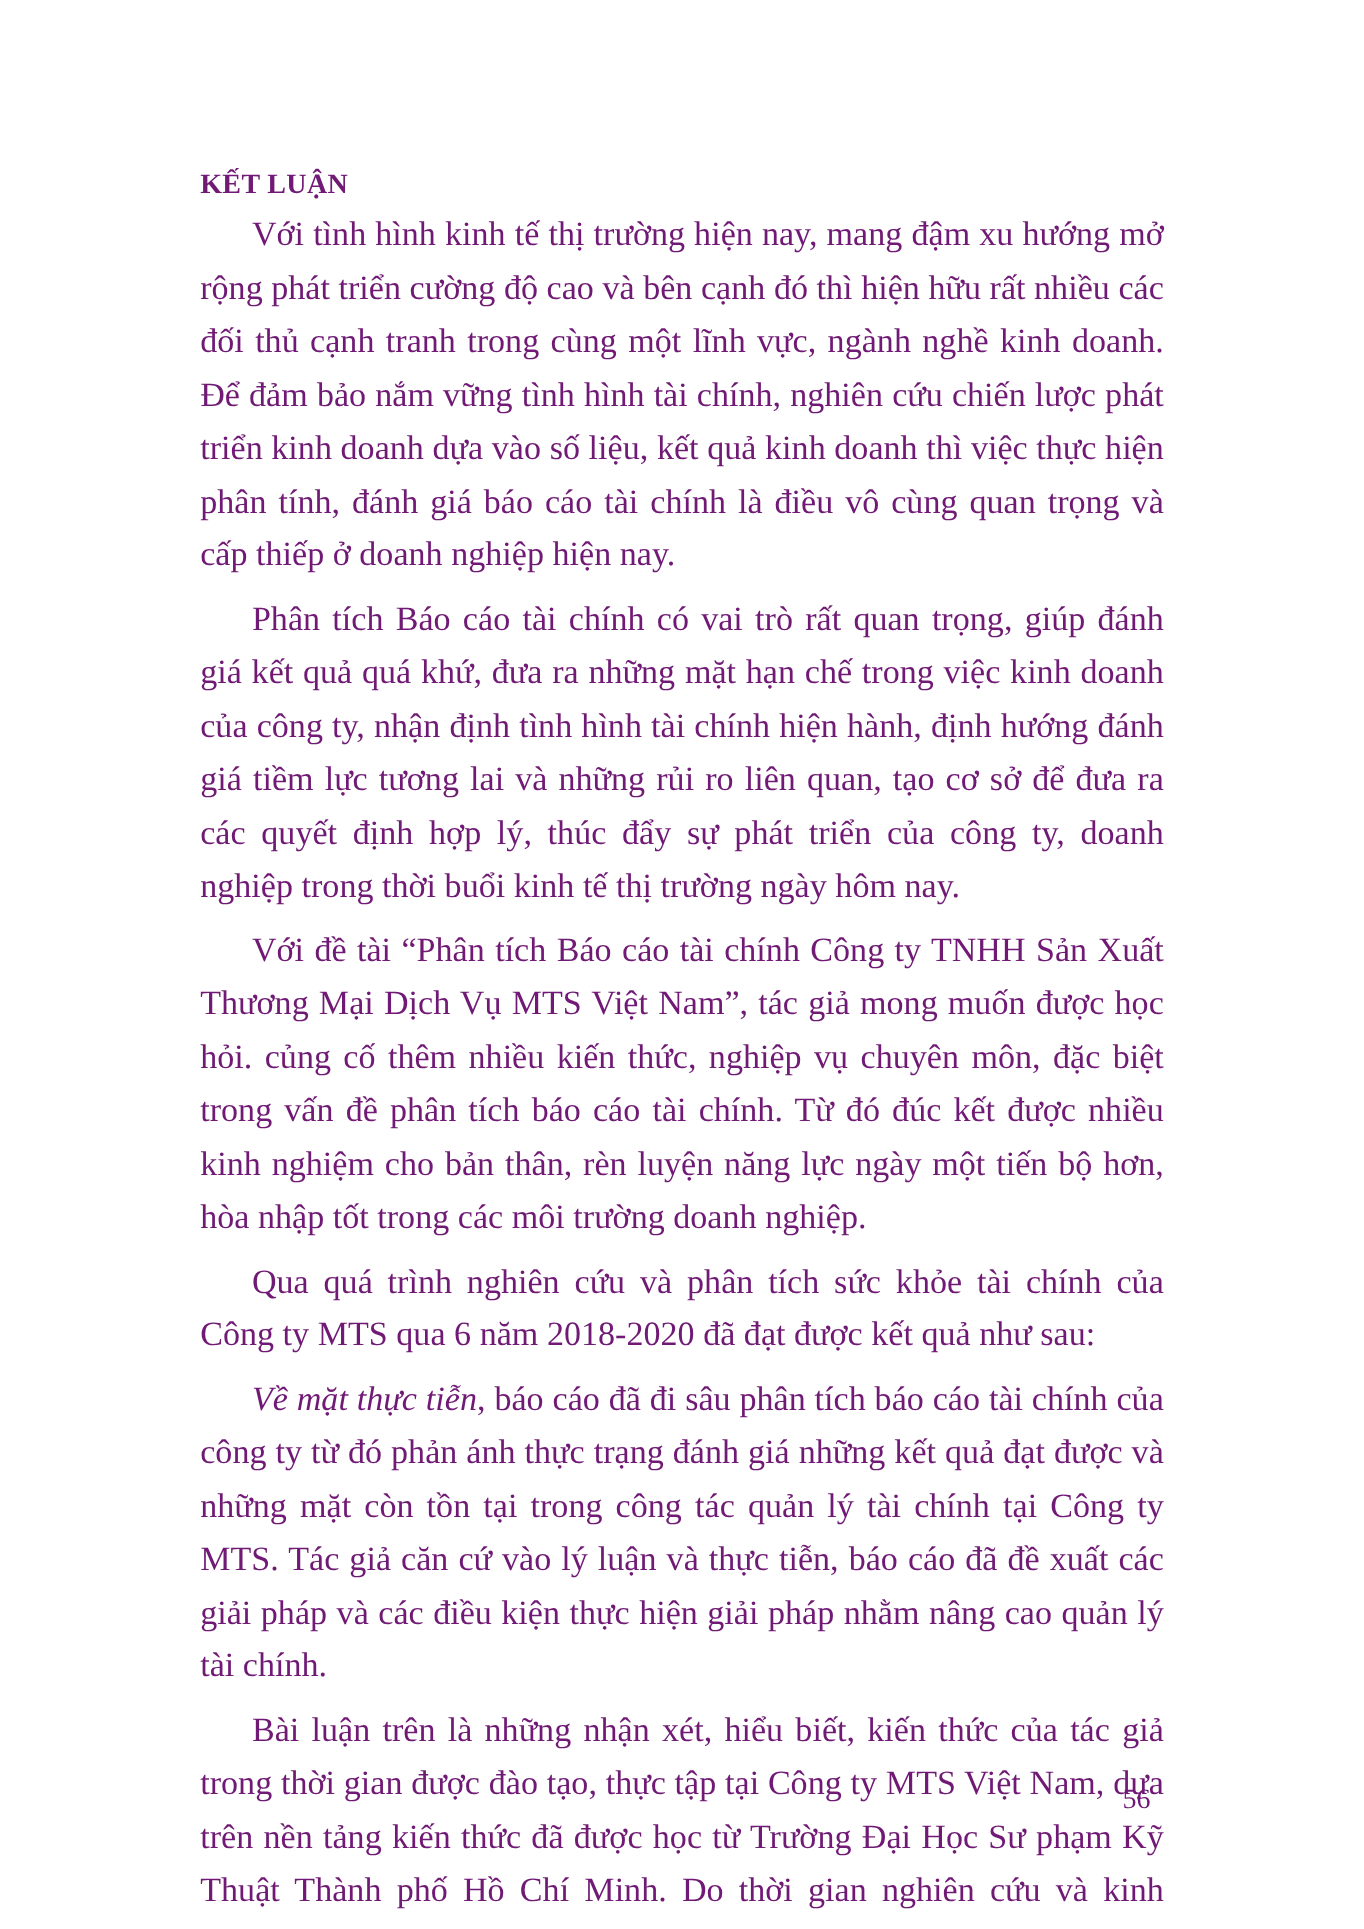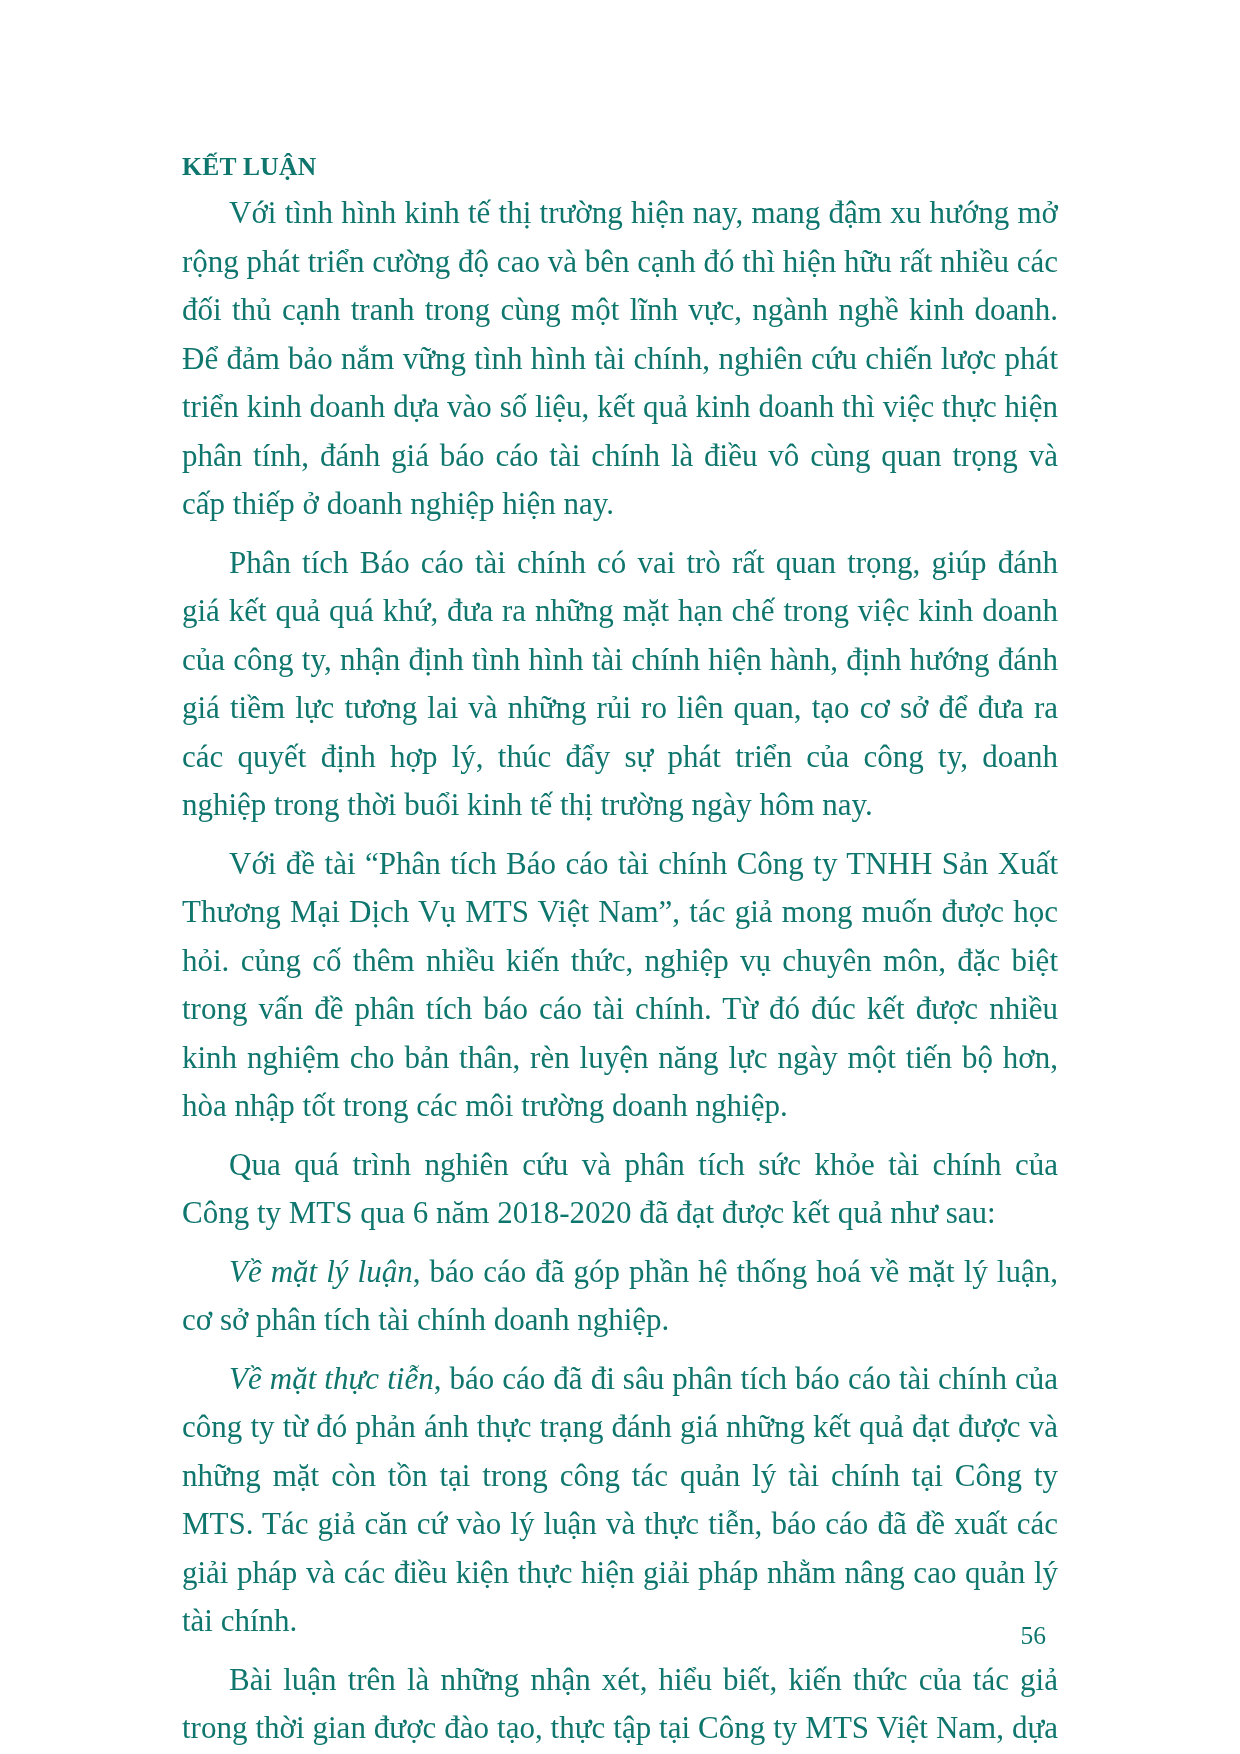--- a/index.html
+++ b/index.html
@@ -8,21 +8,21 @@
     background: #ffffff;
   }
   .page {
     position: relative;
     width: 1240px;
     height: 1754px;
     margin: 0 auto;
     background: #ffffff;
     box-sizing: border-box;
     font-family: "Liberation Serif", "DejaVu Serif", serif;
-    color: #0f766e;
+    color: #701a75;
   }
   .content {
     position: absolute;
     left: 182px;
     top: 150px;
     width: 876px;
   }
   .heading {
     font-size: 25.5px;
     font-weight: bold;
@@ -63,21 +63,20 @@
     <h1 class="heading">KẾT LUẬN</h1>
 
     <p class="para">Với tình hình kinh tế thị trường hiện nay, mang đậm xu hướng mở rộng phát triển cường độ cao và bên cạnh đó thì hiện hữu rất nhiều các đối thủ cạnh tranh trong cùng một lĩnh vực, ngành nghề kinh doanh. Để đảm bảo nắm vững tình hình tài chính, nghiên cứu chiến lược phát triển kinh doanh dựa vào số liệu, kết quả kinh doanh thì việc thực hiện phân tính, đánh giá báo cáo tài chính là điều vô cùng quan trọng và cấp thiếp ở doanh nghiệp hiện nay.</p>
 
     <p class="para">Phân tích Báo cáo tài chính có vai trò rất quan trọng, giúp đánh giá kết quả quá khứ, đưa ra những mặt hạn chế trong việc kinh doanh của công ty, nhận định tình hình tài chính hiện hành, định hướng đánh giá tiềm lực tương lai và những rủi ro liên quan, tạo cơ sở để đưa ra các quyết định hợp lý, thúc đẩy sự phát triển của công ty, doanh nghiệp trong thời buổi kinh tế thị trường ngày hôm nay.</p>
 
     <p class="para">Với đề tài “Phân tích Báo cáo tài chính Công ty TNHH Sản Xuất Thương Mại Dịch Vụ MTS Việt Nam”, tác giả mong muốn được học hỏi. củng cố thêm nhiều kiến thức, nghiệp vụ chuyên môn, đặc biệt trong vấn đề phân tích báo cáo tài chính. Từ đó đúc kết được nhiều kinh nghiệm cho bản thân, rèn luyện năng lực ngày một tiến bộ hơn, hòa nhập tốt trong các môi trường doanh nghiệp.</p>
 
     <p class="para">Qua quá trình nghiên cứu và phân tích sức khỏe tài chính của Công ty MTS qua 6 năm 2018-2020 đã đạt được kết quả như sau:</p>
 
-    <p class="para"><span class="lead-italic"> Về mặt lý luận</span><span>, báo cáo đã góp phần hệ thống hoá về mặt lý luận, cơ sở phân tích tài chính doanh nghiệp.</span></p>
 
     <p class="para"><span class="lead-italic">Về mặt thực tiễn</span><span>, báo cáo đã đi sâu phân tích báo cáo tài chính của công ty từ đó phản ánh thực trạng đánh giá những kết quả đạt được và những mặt còn tồn tại trong công tác quản lý tài chính tại Công ty MTS. Tác giả căn cứ vào lý luận và thực tiễn, báo cáo đã đề xuất các giải pháp và các điều kiện thực hiện giải pháp nhằm nâng cao quản lý tài chính.</span></p>
 
     <p class="para">Bài luận trên là những nhận xét, hiểu biết, kiến thức của tác giả trong thời gian được đào tạo, thực tập tại Công ty MTS Việt Nam, dựa trên nền tảng kiến thức đã được học từ Trường Đại Học Sư phạm Kỹ Thuật Thành phố Hồ Chí Minh. Do thời gian nghiên cứu và kinh nghiệm của bản thân còn hạn chế nên bài luận của tác giả khó sẽ không tránh khỏi những thiếu sót, việc nhận được lời nhận xét cũng như góp ý từ Thầy Cô sẽ giúp bài luận được hoàn thiện hơn.</p>
 
     <p class="para">Tác giả xin chân thành cảm ơn!</p>
 
   </div>
 
   <div class="pageno">56</div>

